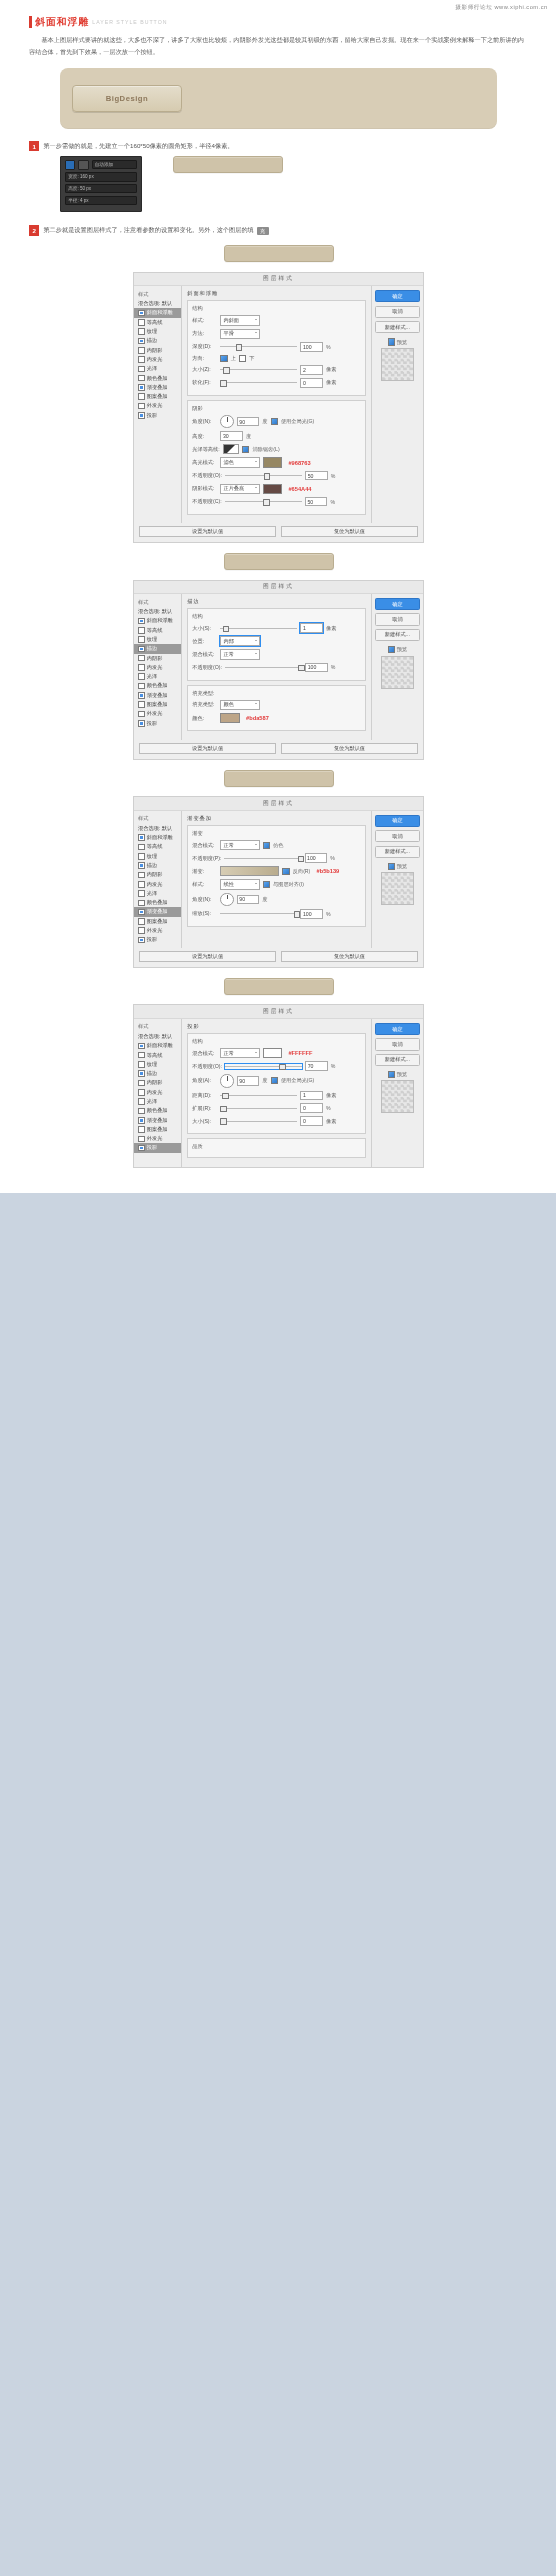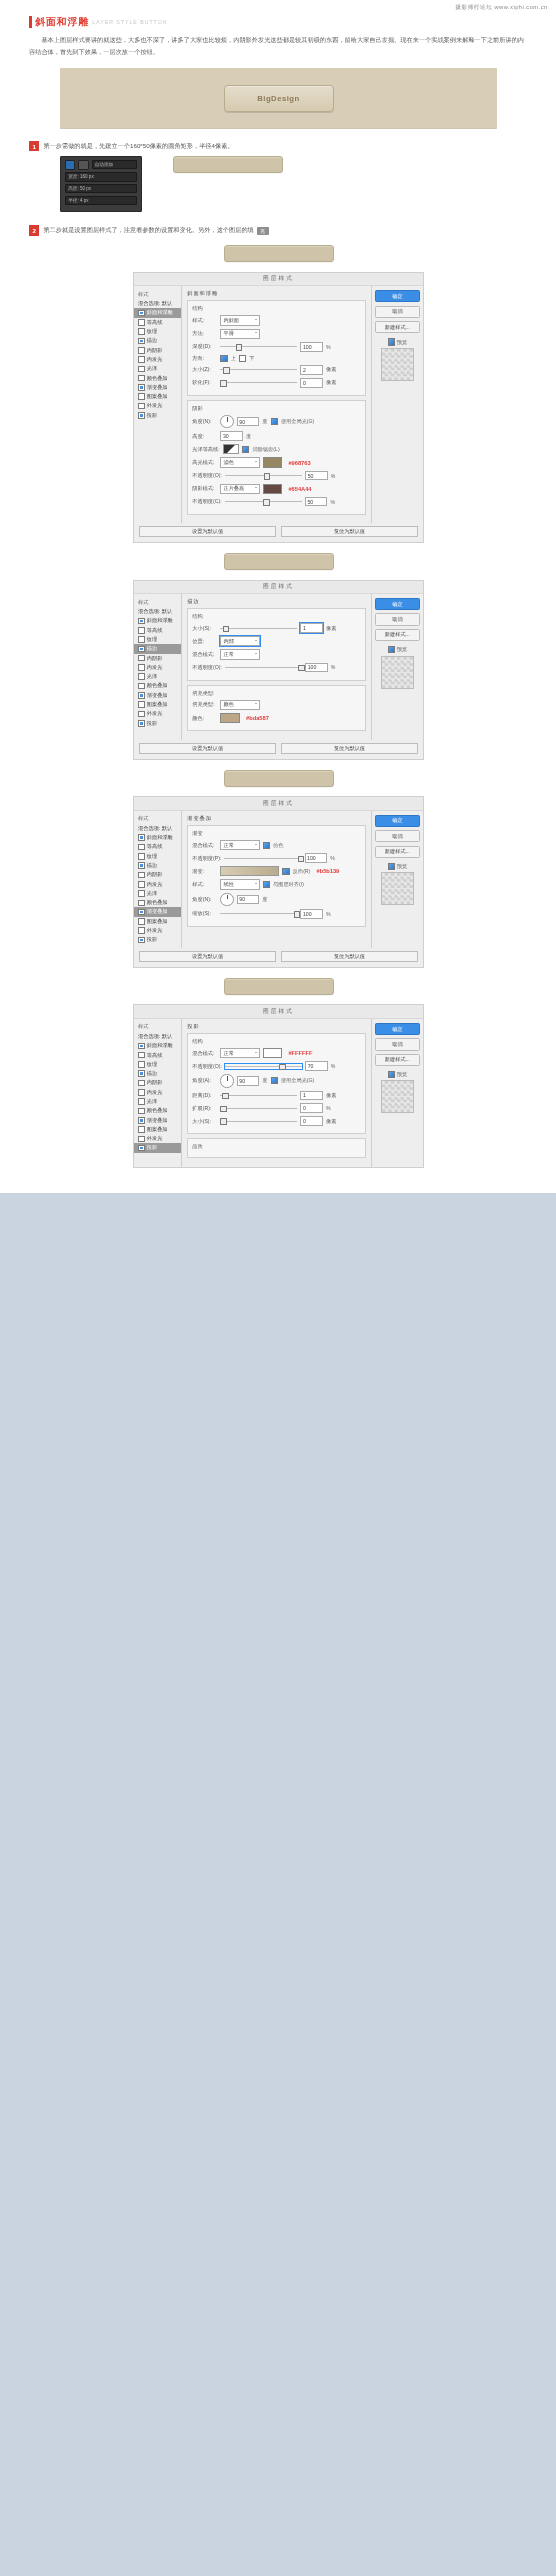--- a/index.html
+++ b/index.html
@@ -23,21 +23,21 @@
   }
   html,body{margin:0;padding:0;background:var(--page-bg);font-family:"Microsoft YaHei","Helvetica Neue",Arial,sans-serif;color:var(--text);}
   .wrap{width:557px;margin:0 auto;}
   .article{background:var(--article-bg);min-height:793px;padding:15.5px 29px 20.6px;box-sizing:border-box;position:relative;}
   .crumb{font-size:5.7px;color:var(--crumb);position:absolute;top:4.1px;right:9.3px;letter-spacing:0.5px;}
   .sect-title{display:flex;align-items:center;margin-bottom:3.1px;}
   .sect-bar{width:3.1px;height:11.3px;background:var(--red);margin-right:3.1px;}
   .sect-title h2{margin:0;font-size:9.8px;font-weight:700;color:var(--red-text);letter-spacing:1px;}
   .sect-sub{font-size:5.2px;color:#c7c7c7;margin-left:3.1px;letter-spacing:1px;}
   .intro{font-size:6.2px;line-height:2;color:#5a5a5a;text-indent:2em;margin:5.2px 0 9.3px;}
-  .hero{background:var(--beige);height:61px;border-radius:1px;display:flex;align-items:center;justify-content:center;margin:3.1px 31px 12.4px;box-shadow:inset 0 -1px 0 rgba(0,0,0,.04);}
+  .hero{background:var(--beige);height:61px;border-radius:8px;display:flex;align-items:center;margin:3.1px 31px 12.4px;box-shadow:inset 0 -1px 0 rgba(0,0,0,.04);padding-left:12px;}
   .big-btn{width:108px;height:25px;border-radius:4.1px;background:linear-gradient(#e4ddcb,#d6cbb0);border:0.5px solid #b9ac8e;box-shadow:0 1px 0 rgba(0,0,0,.12),inset 0 0.5px 0 rgba(255,255,255,.8);display:flex;align-items:center;justify-content:center;color:#8e795d;font-weight:600;font-size:7.7px;letter-spacing:0.5px;}
   .step{display:flex;align-items:flex-start;margin:7.2px 0 4.1px;}
   .step-num{width:10.3px;height:10.3px;background:var(--red);color:#fff;font-size:6.2px;display:flex;align-items:center;justify-content:center;font-weight:600;flex:0 0 10.3px;margin-right:4.1px;}
   .step-text{font-size:6.2px;line-height:10.3px;color:#555;flex:1;}
   .kbd-badge{display:inline-flex;align-items:center;justify-content:center;min-width:9.3px;height:8.2px;background:#8d8d8d;color:#fff;font-size:5.2px;border-radius:1px;padding:0 1.5px;margin-left:1px;vertical-align:middle;}
   .step2-row{display:flex;align-items:flex-start;gap:31px;margin:3.1px 31px 13.4px;}
   .tool-panel{background:#3c3c3c;border:0.5px solid #2a2a2a;border-radius:1px;padding:3.1px 4.1px;width:82px;box-sizing:border-box;}
   .tool-row{display:flex;align-items:center;gap:3.1px;margin-bottom:2.6px;}
   .tool-icon{width:8.2px;height:8.2px;background:#555;border:0.5px solid #222;border-radius:1px;position:relative;}
   .tool-icon.sel{background:#2a6db5;}

